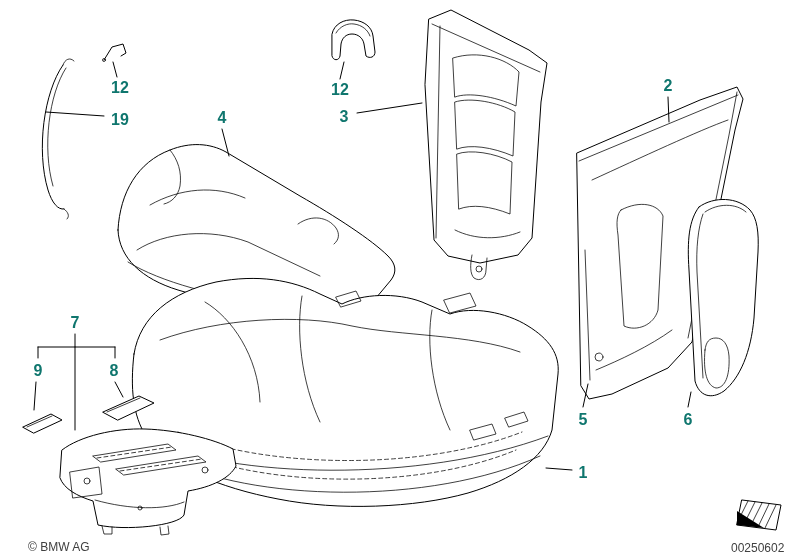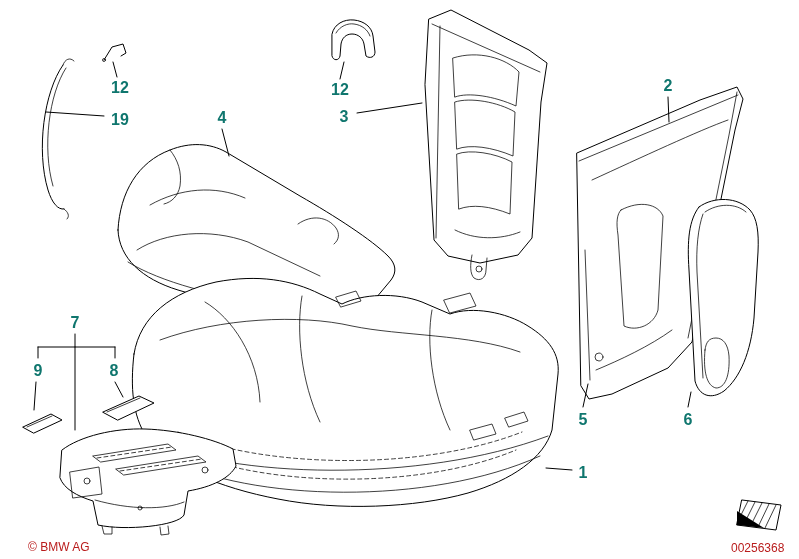--- a/index.html
+++ b/index.html
@@ -13,21 +13,21 @@
   }
   svg .fill{fill:#ffffff;}
   svg .solid{fill:#000;stroke:none;}
   svg .thin{stroke-width:0.75;}
   svg .dash{stroke-dasharray:4 3;stroke-width:0.75;}
   .callout{
     position:absolute;transform:translate(-50%,-50%);
     font-size:16px;font-weight:bold;color:#0f766e;line-height:1;
     padding:2px 3px;cursor:pointer;user-select:none;
   }
-  .footer-text{position:absolute;font-size:12px;color:#b91c1c;white-space:nowrap;}
+  .footer-text{position:absolute;font-size:12px;color:#404040;white-space:nowrap;}
 </style>
 </head>
 <body>
 
 <div class="canvas">
 
   <svg class="illustration" width="799" height="559" viewBox="0 0 799 559">
 
     <g>
       <path class="fill" d="M 577,153 L 700,100 L 737,87 L 743,99 L 735,130 L 692,342 L 668,368 L 612,394 L 589,399 L 581,386 Z"></path>
@@ -156,15 +156,15 @@
   <div class="callout" style="left:583px;top:420px">5</div>
   <div class="callout" style="left:688px;top:420px">6</div>
   <div class="callout" style="left:75px;top:323px">7</div>
   <div class="callout" style="left:114px;top:371px">8</div>
   <div class="callout" style="left:38px;top:371px">9</div>
   <div class="callout" style="left:340px;top:90px">12</div>
   <div class="callout" style="left:120px;top:120px">19</div>
   <div class="callout" style="left:120px;top:88px">12</div>
 
   <div class="footer-text" style="left:28px;top:540px">© BMW AG</div>
-  <div class="footer-text" style="left:731px;top:541px">00256368</div>
+  <div class="footer-text" style="left:731px;top:541px">00250602</div>
 
 </div>
 
 </body></html>

